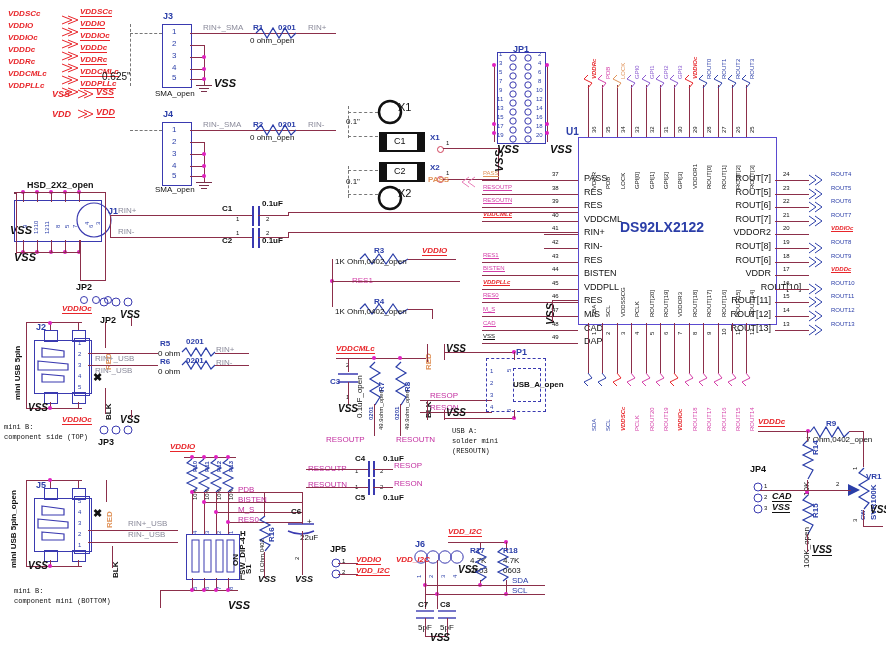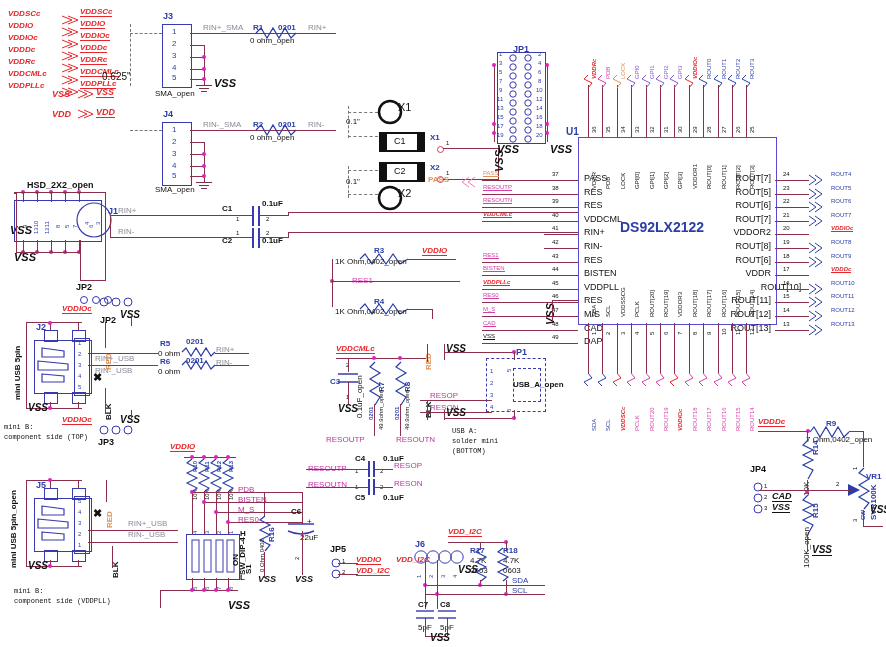--- a/index.html
+++ b/index.html
@@ -955,21 +955,21 @@
     <div class="wire wirev" style="left:106px;top:480px;height:22px;"></div>
     <div class="wire wirev" style="left:112px;top:546px;height:22px;"></div>
 
     <div class="t c8 gray" style="left:128px;top:520px;">RIN+_USB</div>
     <div class="t c8 gray" style="left:128px;top:531px;">RIN-_USB</div>
     <div class="wire wireh" style="left:88px;top:530px;width:90px;"></div>
     <div class="wire wireh" style="left:88px;top:542px;width:90px;"></div>
     <div class="t c11 blk b" style="left:93px;top:508px;">✖</div>
 
     <div class="t c8 mono blk" style="left:14px;top:588px;font-size:7px;">mini B:</div>
-    <div class="t c8 mono blk" style="left:14px;top:598px;font-size:7px;">component side (VDDPLL)</div>
+    <div class="t c8 mono blk" style="left:14px;top:598px;font-size:7px;">component mini (BOTTOM)</div>
   </div>
 
   <div>
     <div class="t c8 red ital b underline" style="left:336px;top:345px;">VDDCMLc</div>
     <div class="wire wireh" style="left:336px;top:358px;width:90px;"></div>
     <div class="node" style="left:372px;top:356px;"></div>
     <div class="node" style="left:398px;top:356px;"></div>
 
     <div class="t c8 blue b" style="left:330px;top:378px;">C3</div>
     <div class="t tinyc blk" style="left:346px;top:362px;">2</div>
@@ -1034,21 +1034,21 @@
     <div class="wire wirev" style="left:514px;top:410px;height:8px;"></div>
     <div class="wire wirev" style="left:444px;top:410px;height:10px;"></div>
 
     <div class="t c8 org b vert" style="left:425px;top:370px;transform:rotate(-90deg);">RED</div>
     <div class="t c8 blk b vert" style="left:425px;top:418px;transform:rotate(-90deg);">BLK</div>
     <div class="wire wirev" style="left:427px;top:344px;height:18px;"></div>
     <div class="wire wirev" style="left:427px;top:400px;height:20px;"></div>
 
     <div class="t c8 mono blk" style="left:452px;top:428px;font-size:7px;">USB A:</div>
     <div class="t c8 mono blk" style="left:452px;top:438px;font-size:7px;">solder mini</div>
-    <div class="t c8 mono blk" style="left:452px;top:448px;font-size:7px;">(BOTTOM)</div>
+    <div class="t c8 mono blk" style="left:452px;top:448px;font-size:7px;">(RESOUTN)</div>
   </div>
 
   <div>
     <div class="t c8 blk b" style="left:355px;top:455px;">C4</div>
     <div class="t c8 blk b" style="left:383px;top:455px;">0.1uF</div>
     <div class="t c8 mag2" style="left:308px;top:465px;">RESOUTP</div>
     <div class="t tinyc blk" style="left:355px;top:468px;">1</div>
     <div class="t tinyc blk" style="left:380px;top:468px;">2</div>
     <div class="cap" style="left:368px;top:461px;">
         <i style="left:0;top:0;height:16px;"></i>

